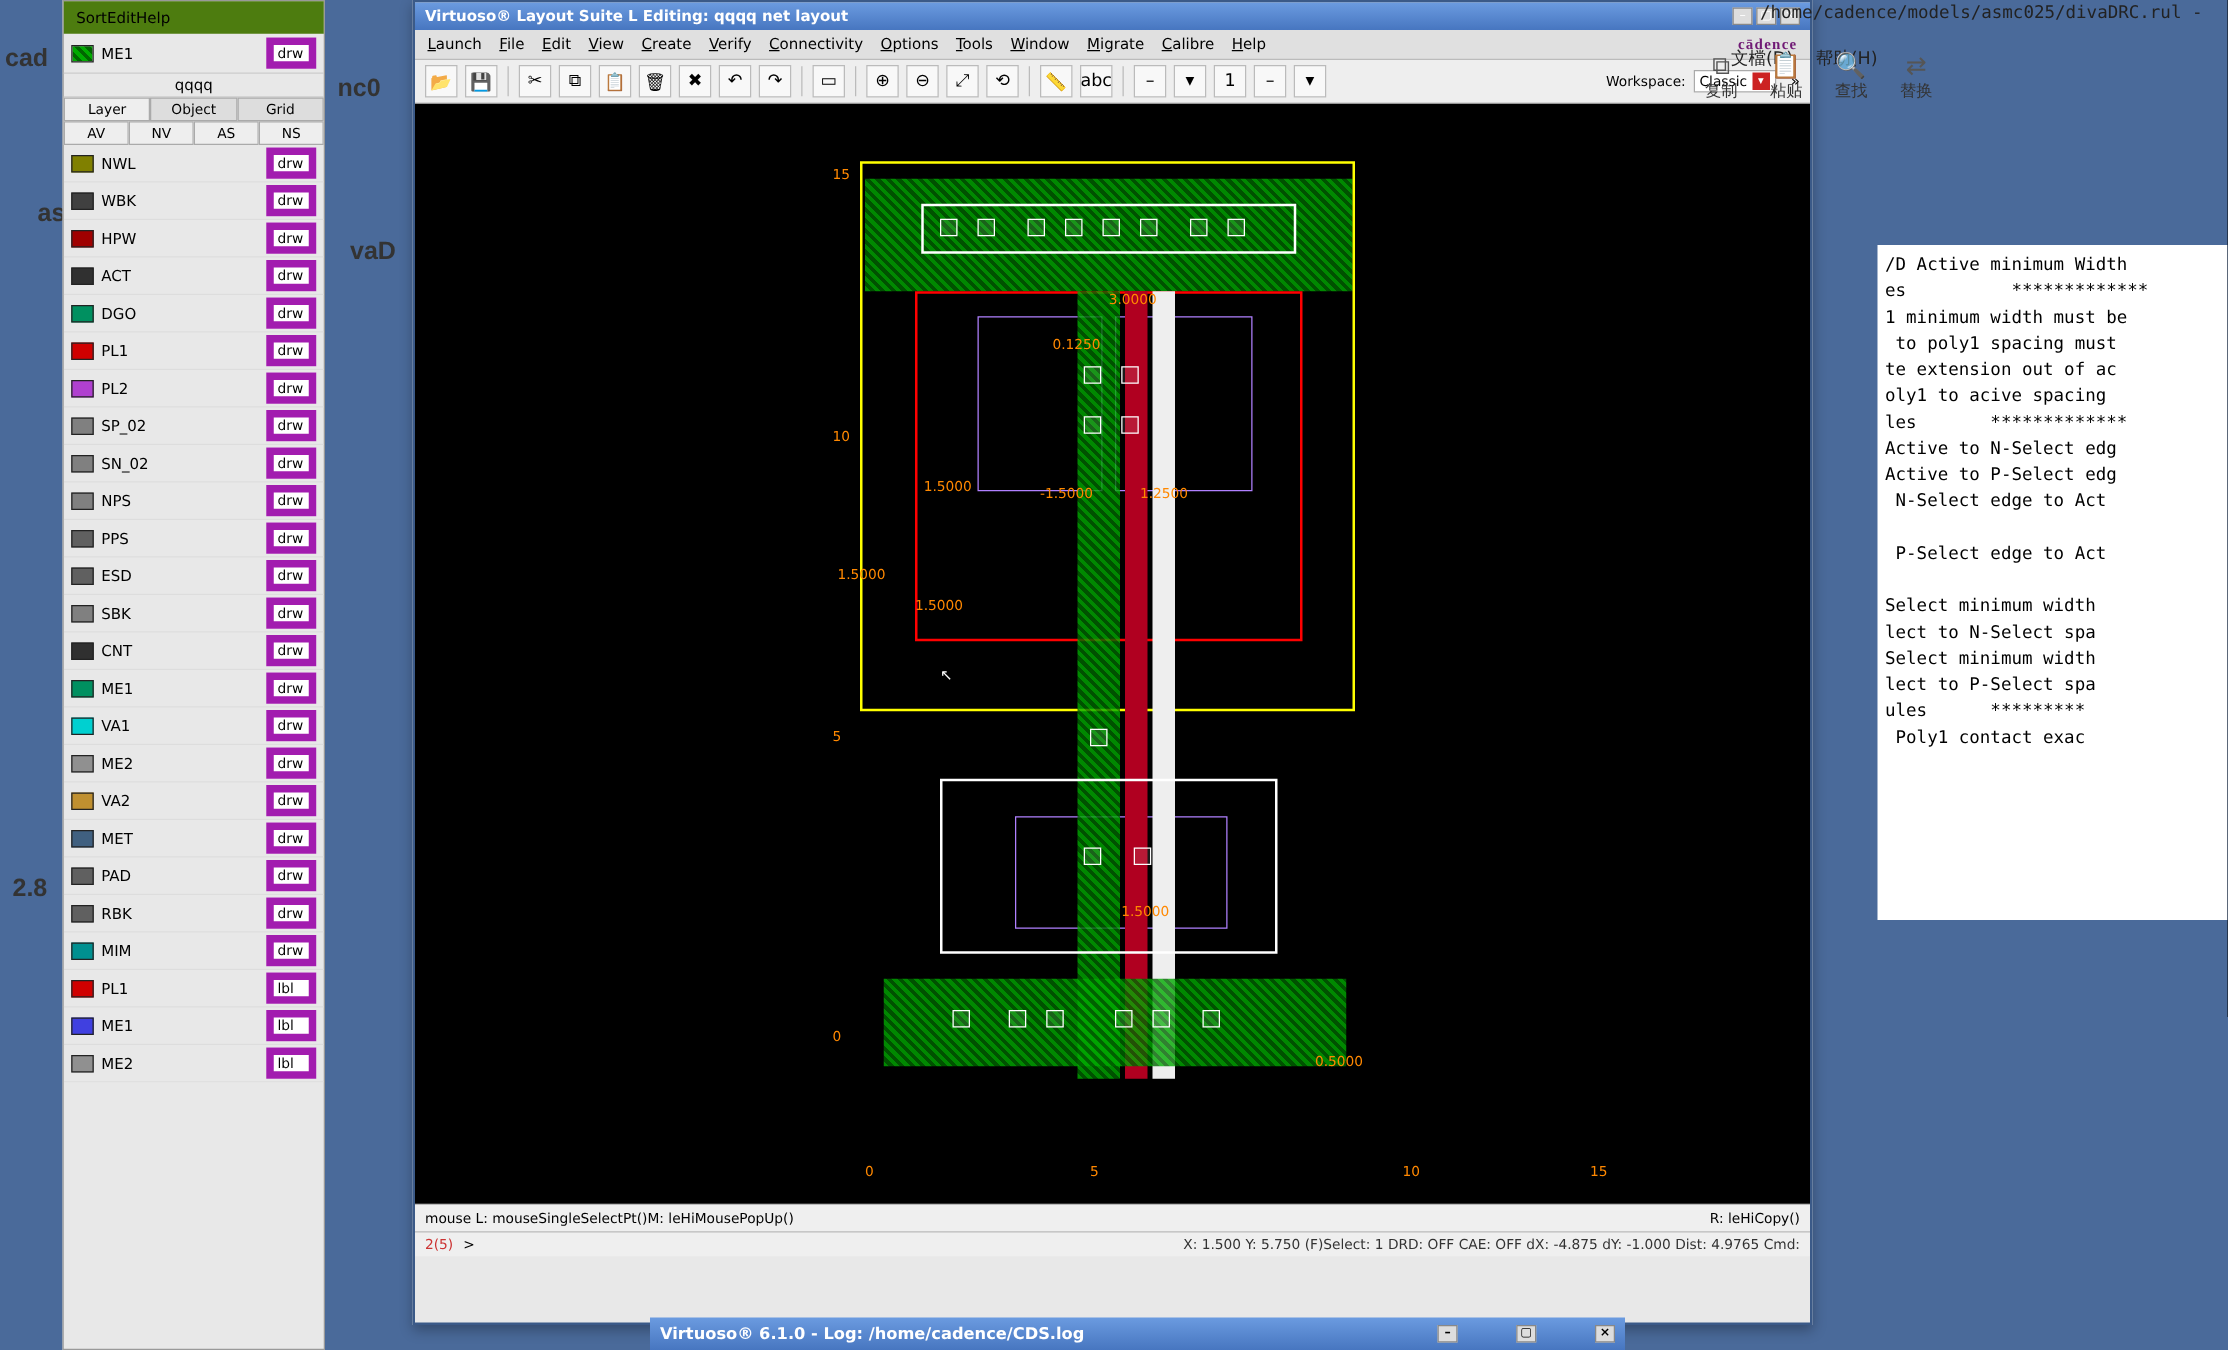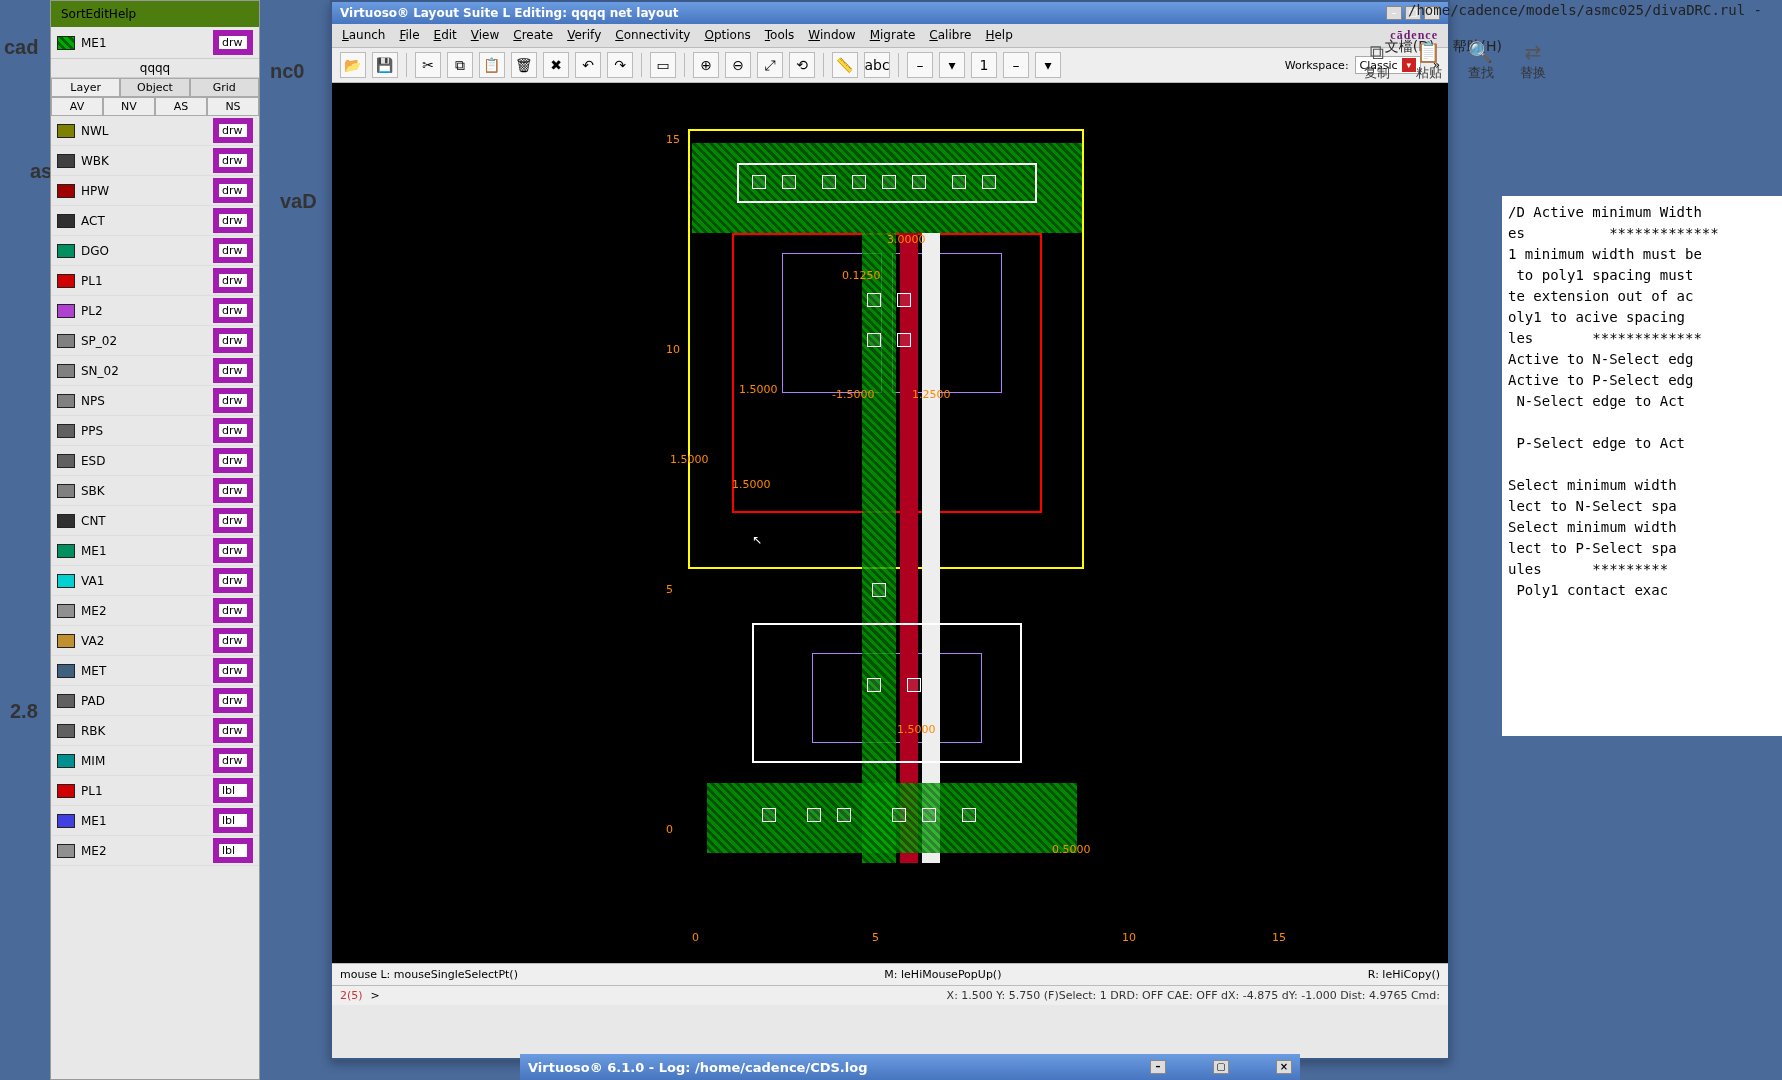--- a/index.html
+++ b/index.html
@@ -199,21 +199,21 @@
     .canvas .cursor { position: absolute; width: 14px; height: 20px; color: #fff; }
 
     .statusbar {
       display: flex;
       align-items: center;
       padding: 4px 8px;
       background: #efefef;
       border-top: 1px solid #bbb;
       font-size: 11px;
     }
-    .statusbar .mid { flex: 1; text-align: center; }
+    .statusbar .mid { flex: 1; text-align: left; }
     .statusbar .right { }
     .cmdbar {
       display: flex;
       align-items: center;
       padding: 3px 8px;
       background: #efefef;
       border-top: 1px solid #bbb;
       font-size: 11px;
       gap: 8px;
     }

